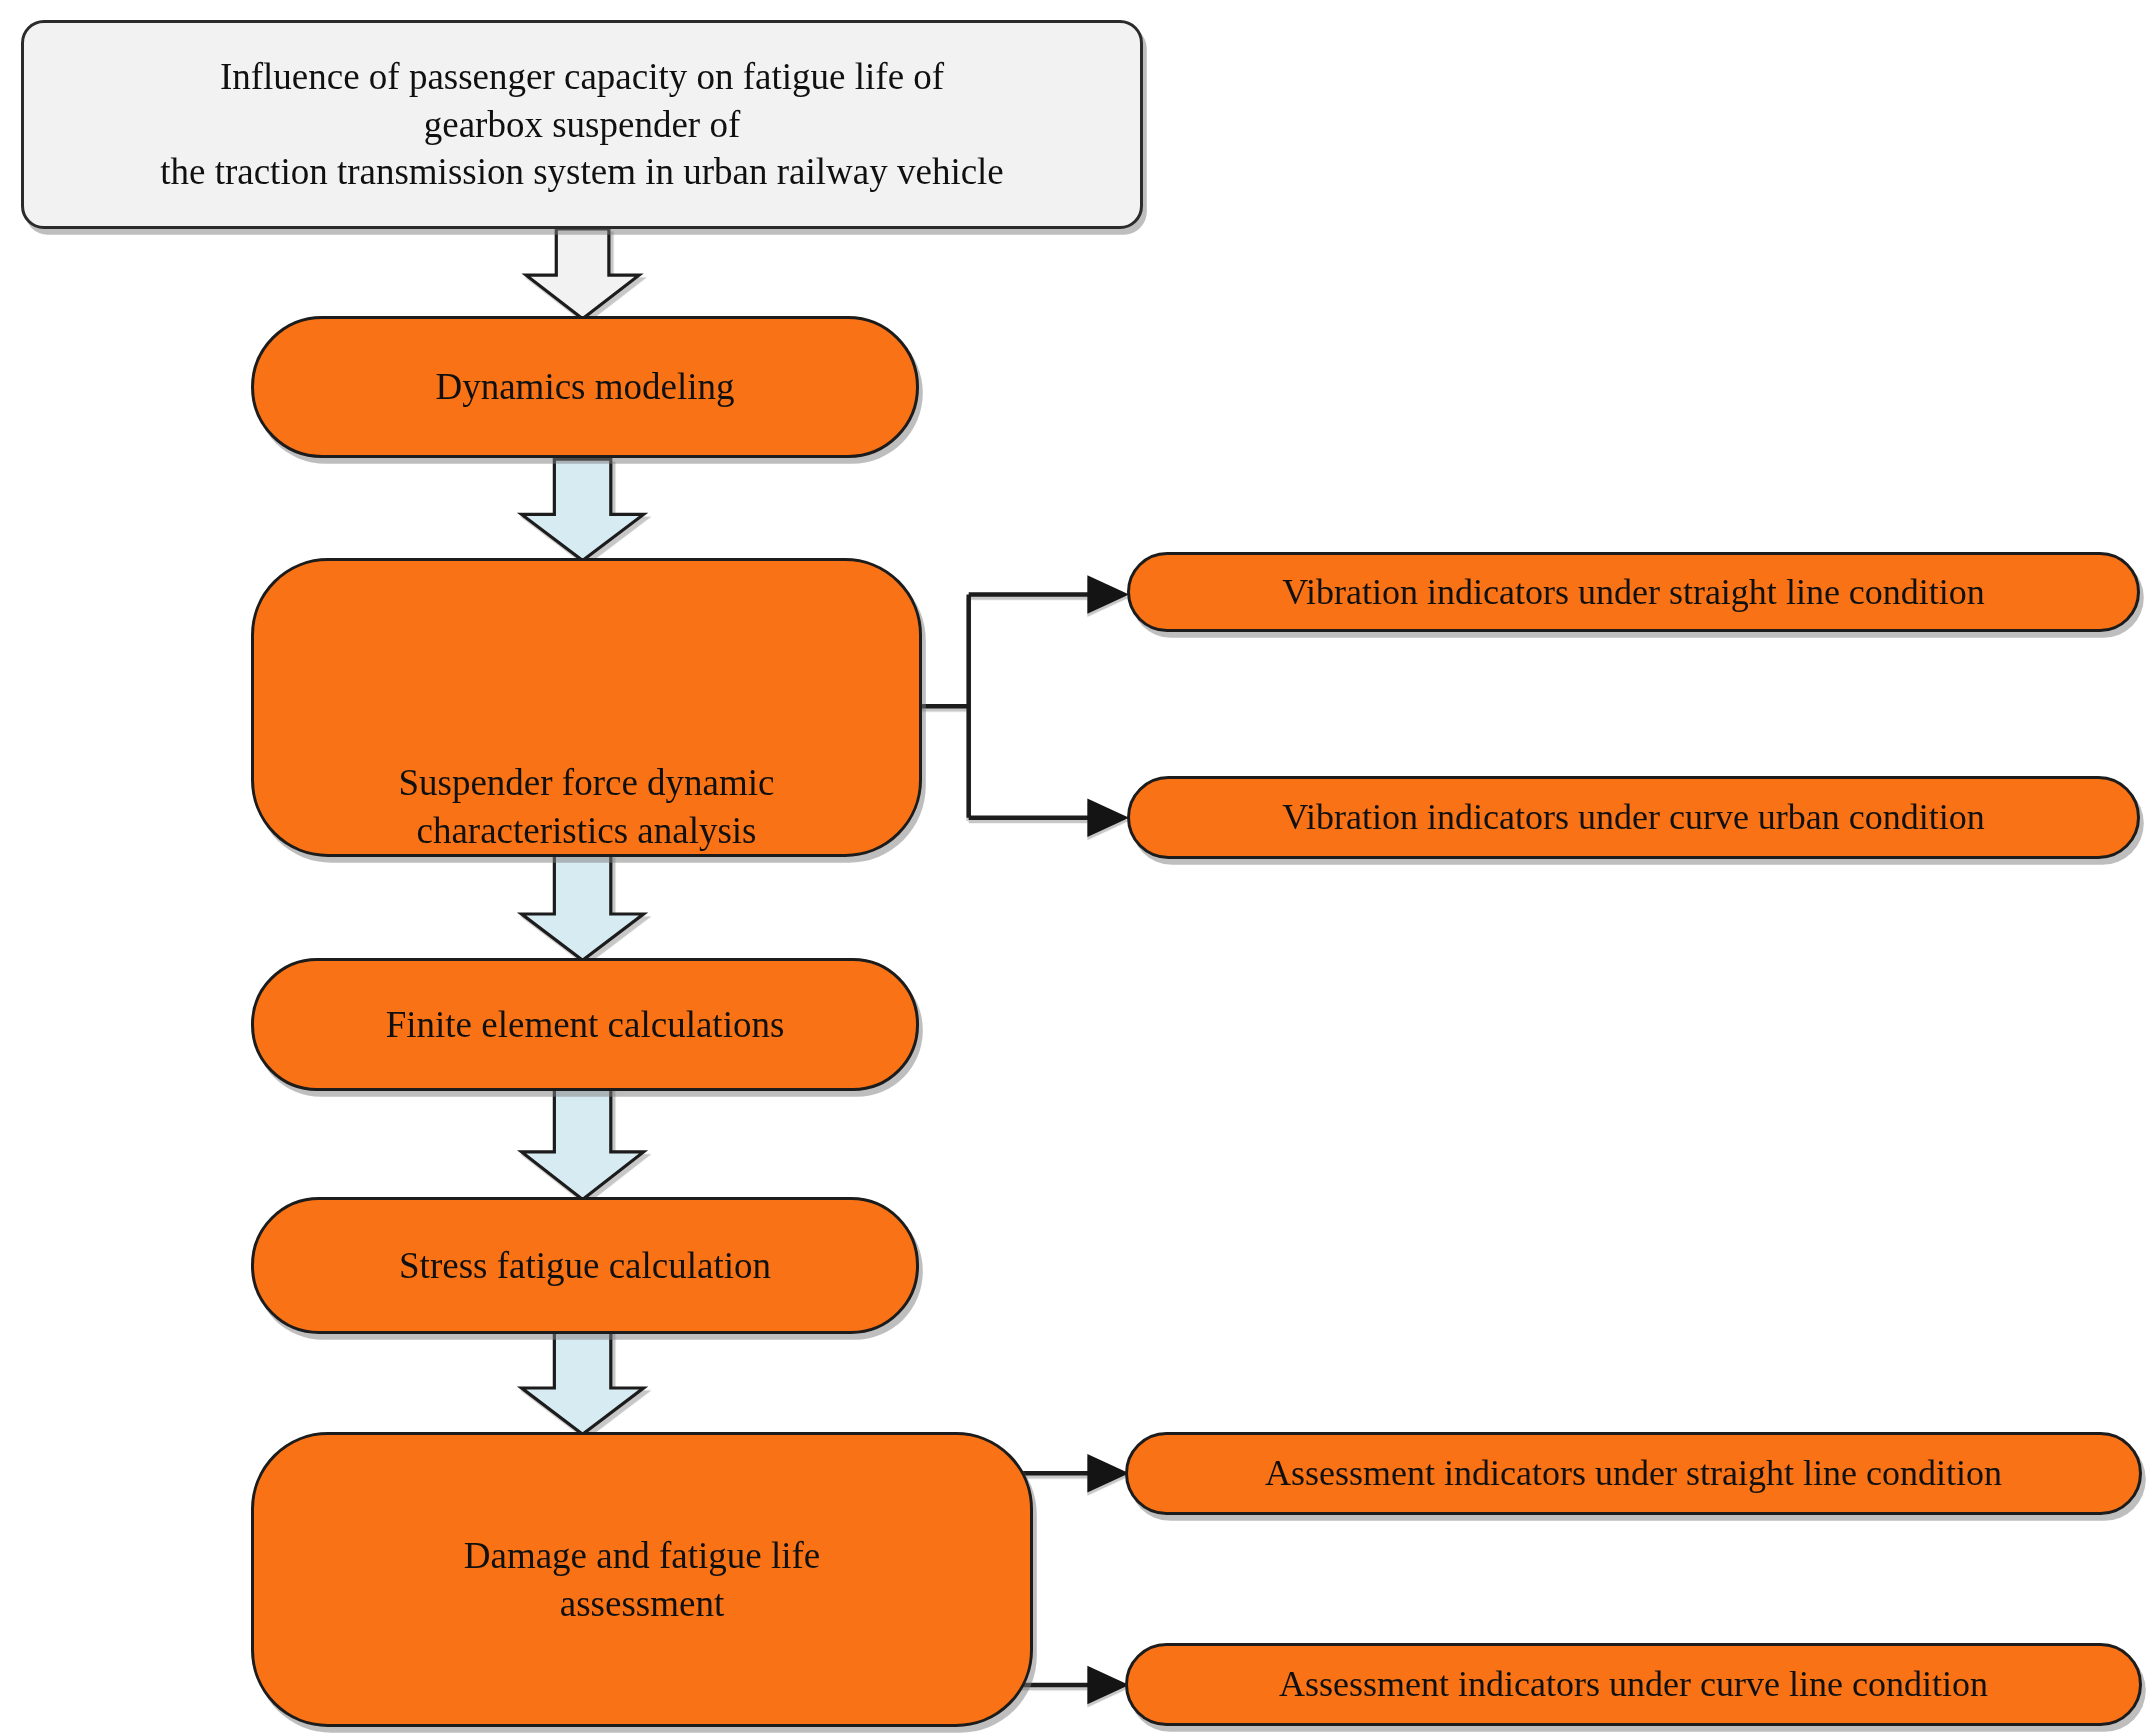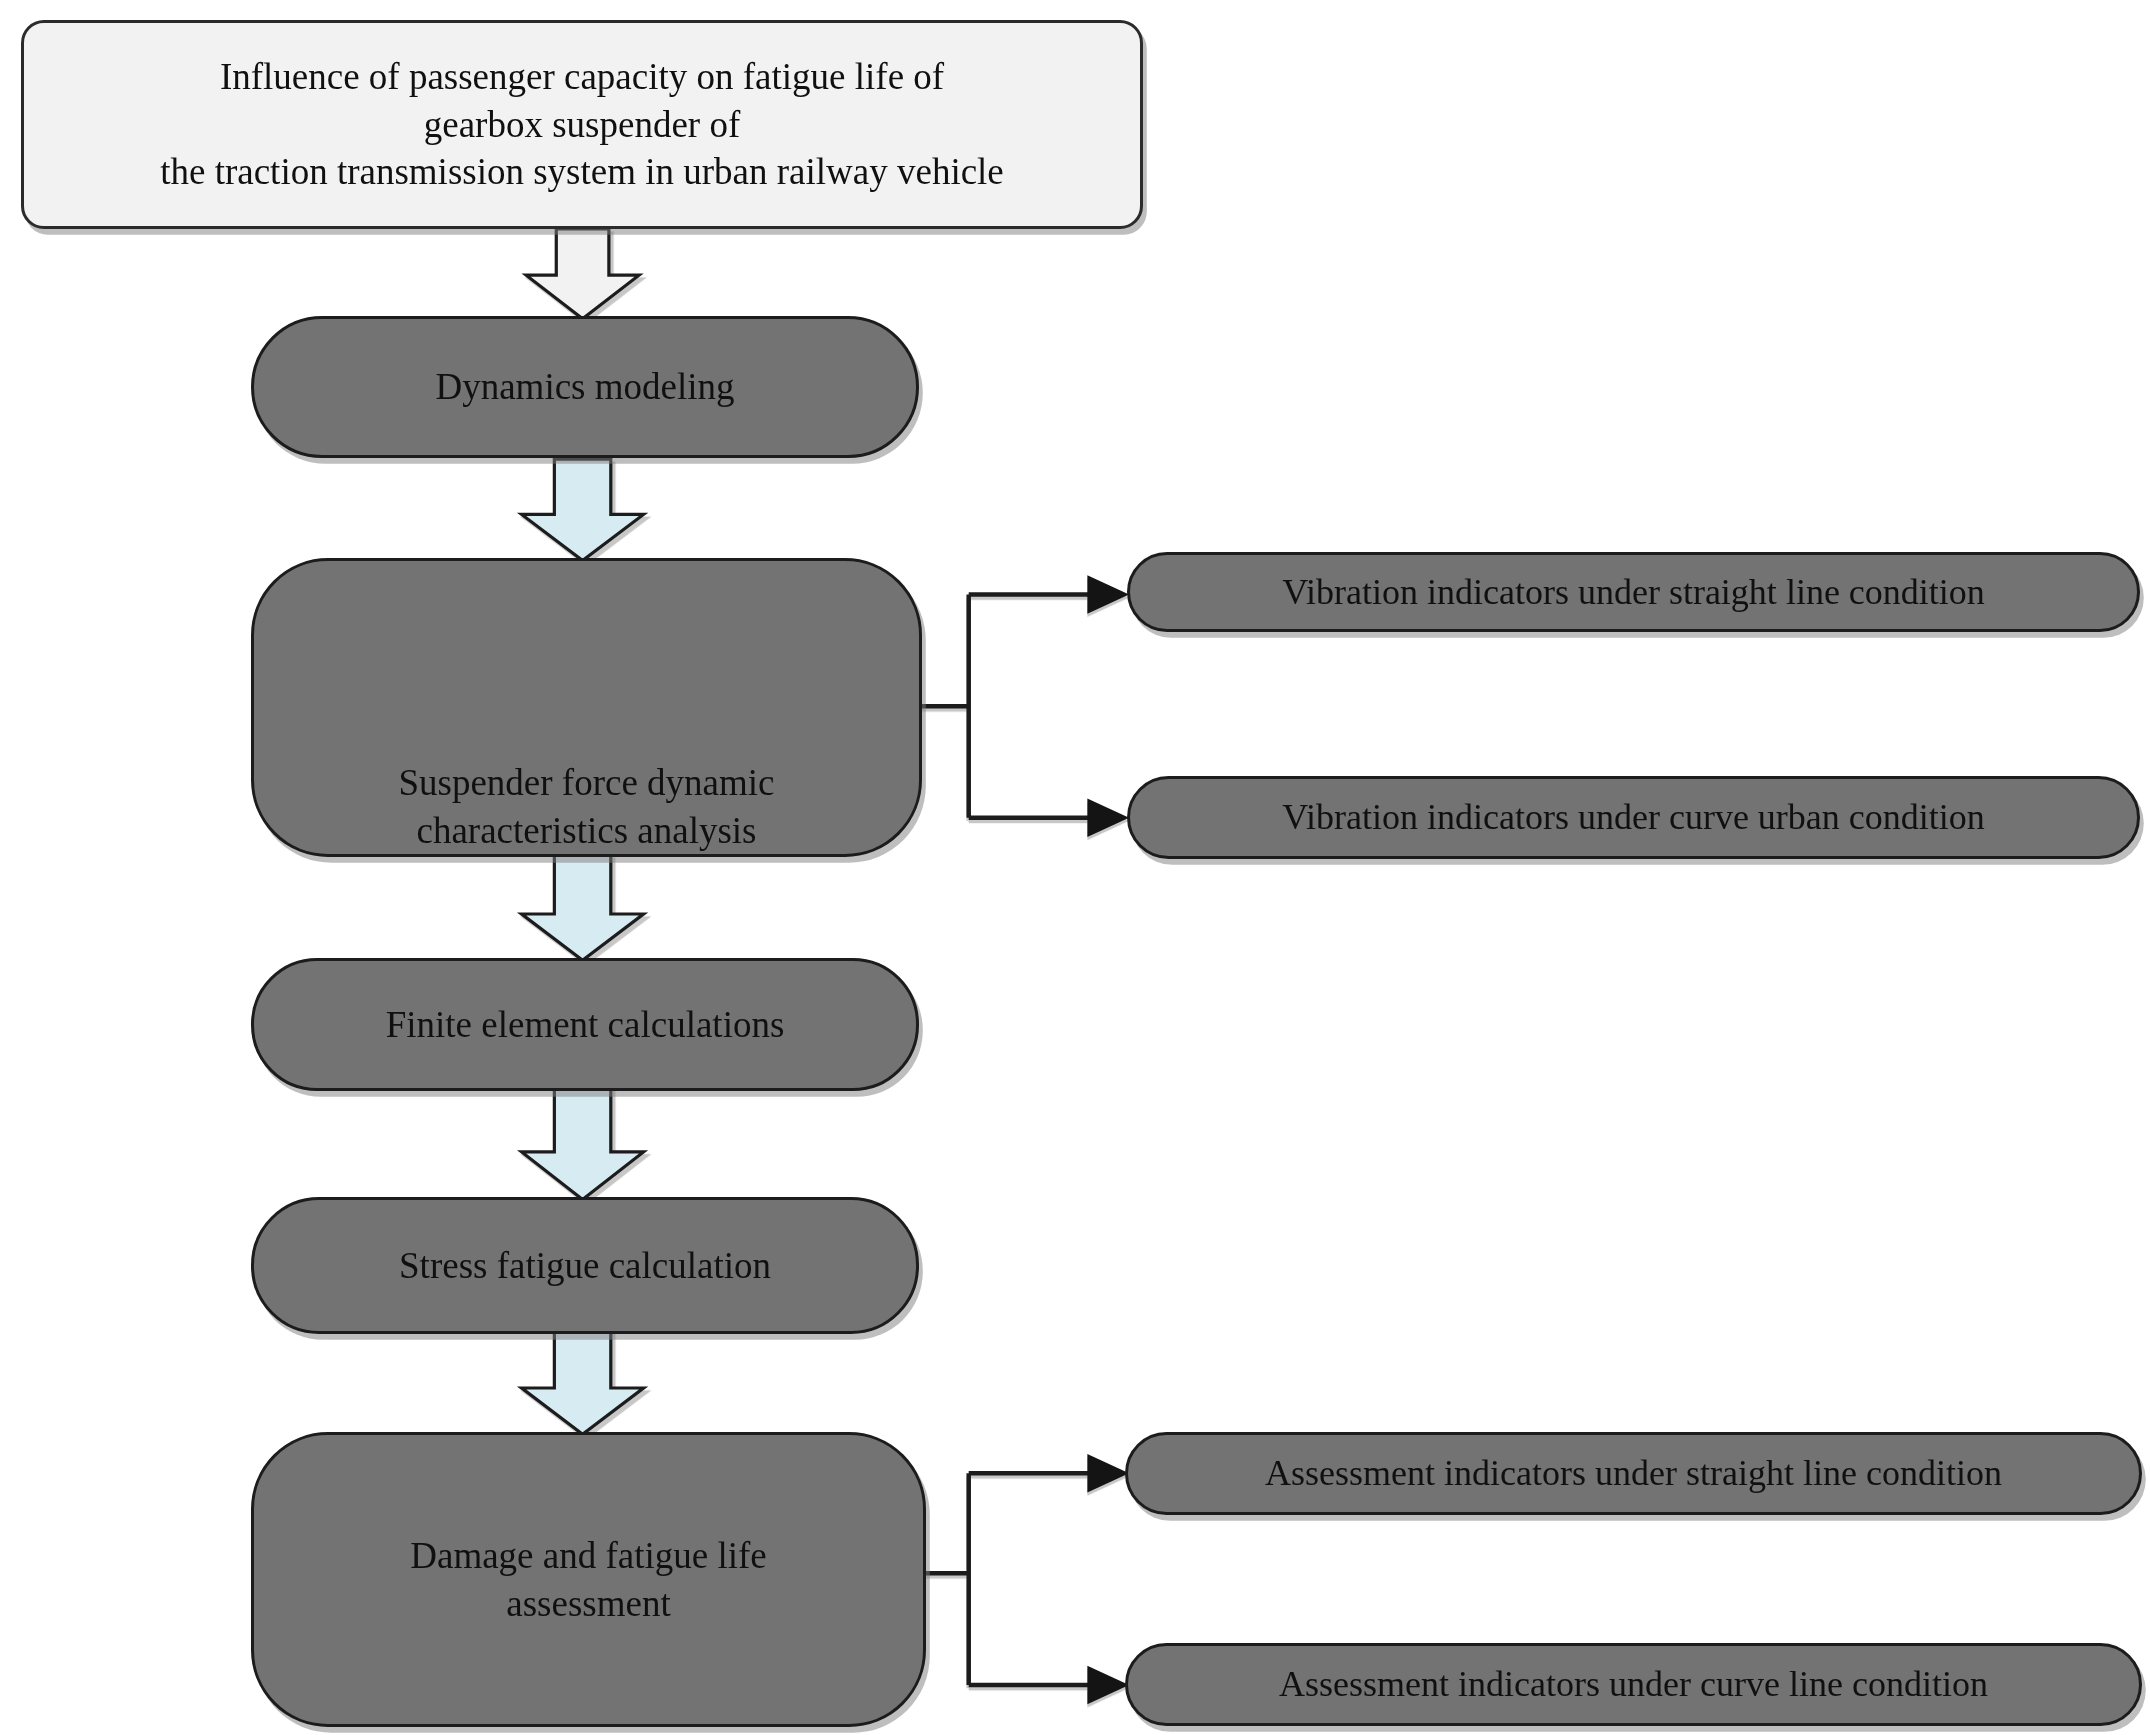--- a/index.html
+++ b/index.html
@@ -38,21 +38,21 @@
     stroke-width: 5;
     filter: drop-shadow(5px 6px 0px rgba(130,130,130,0.45));
   }
   .block-arrow.gray { fill: #f2f2f2; }
   .block-arrow.blue { fill: #d6ebf2; }
 
   .box {
     position: absolute;
     box-sizing: border-box;
     border: 3.8px solid #1c1c1c;
-    background: #737373;
+    background: #f97316;
     display: flex;
     align-items: center;
     justify-content: center;
     text-align: center;
     box-shadow: 3.8px 5.8px 0 rgba(125,125,125,0.5);
   }
   .box .label {
     white-space: pre-line;
     line-height: 1.28;
   }
@@ -61,21 +61,21 @@
     left: 21px; top: 20px; width: 1122px; height: 209px;
     border-radius: 23px;
     background: #f2f2f2;
     border-color: #2b2b2b;
     font-size: 37px;
   }
   .box-dynamics  { left: 251px; top: 316px;  width: 668px; height: 142px; border-radius: 71px; font-size: 37px; }
   .box-suspender { left: 251px; top: 558px;  width: 671px; height: 299px; border-radius: 77px; font-size: 37px; align-items: flex-end; }
   .box-finite    { left: 251px; top: 958px; width: 668px; height: 133px; border-radius: 66px; font-size: 37px; }
   .box-stress    { left: 251px; top: 1197px; width: 668px; height: 137px; border-radius: 68px; font-size: 37px; }
-  .box-damage    { left: 251px; top: 1432px; width: 675px; height: 295px; border-radius: 77px; font-size: 37px; }
+  .box-damage    { left: 251px; top: 1432px; width: 782px; height: 295px; border-radius: 77px; font-size: 37px; }
 
   .pill {
     border-radius: 45px;
     font-size: 36px;
   }
   .pill-vib-straight   { left: 1127px; top: 552px;  width: 1013px; height: 80px; }
   .pill-vib-curve      { left: 1127px; top: 776px; width: 1013px; height: 83px; }
   .pill-assess-straight{ left: 1125px; top: 1432px; width: 1017px; height: 83px; }
   .pill-assess-curve   { left: 1125px; top: 1643px; width: 1017px; height: 83px; }
 </style>

